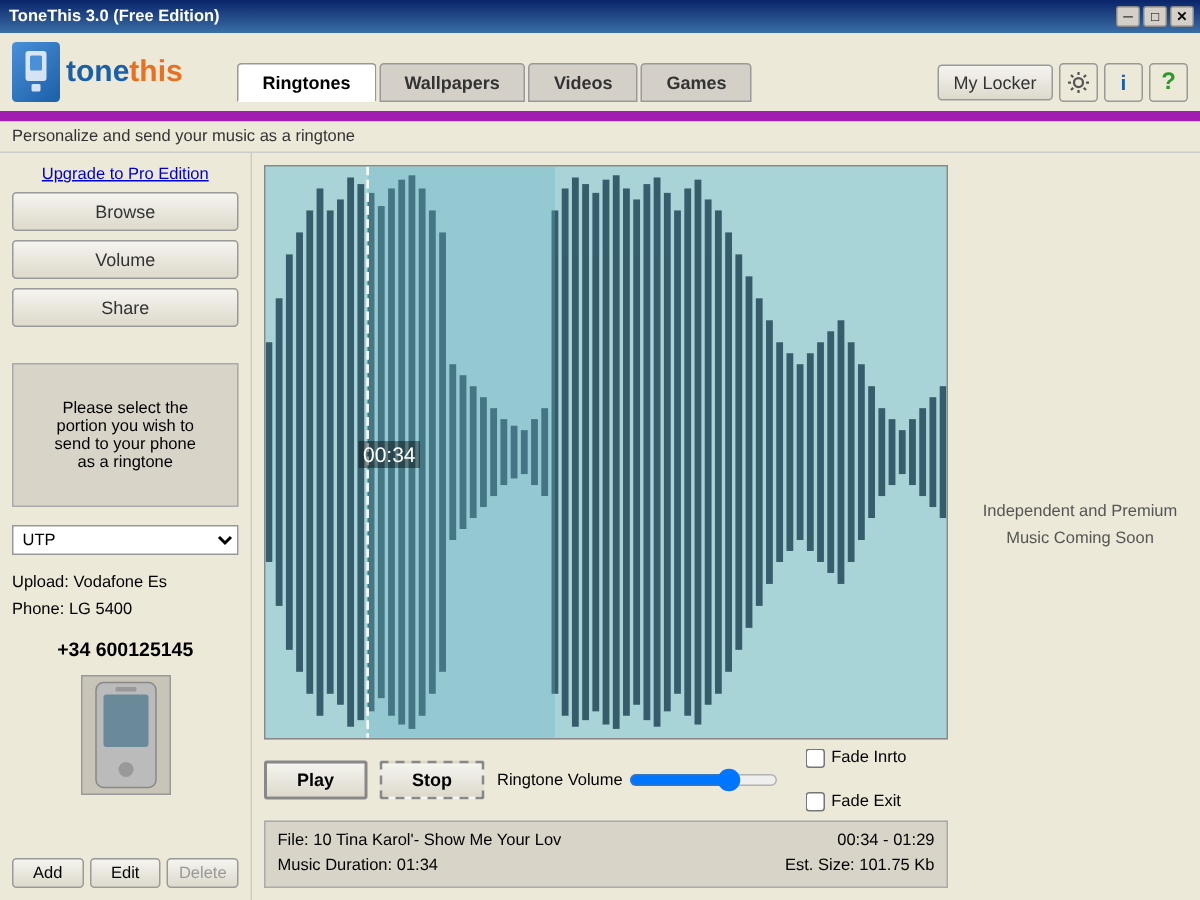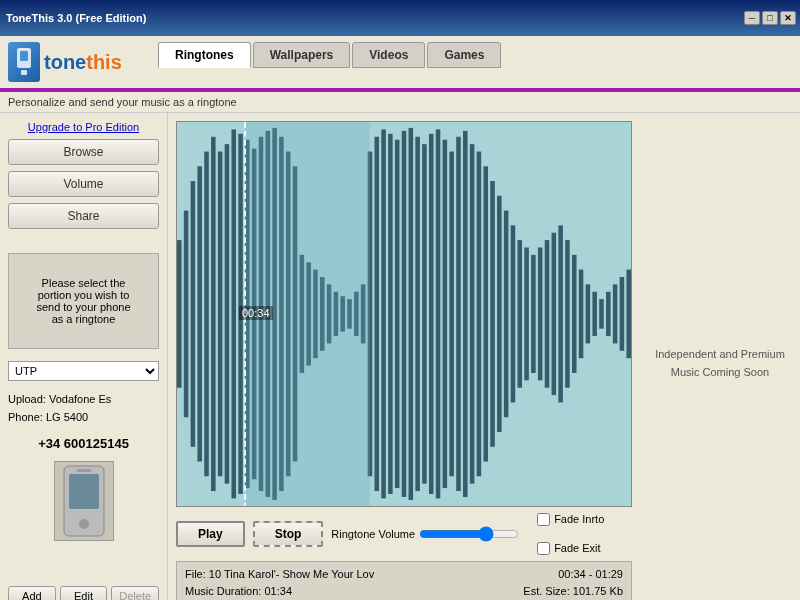--- a/index.html
+++ b/index.html
@@ -9,21 +9,21 @@
       background: #d4d0c8;
       width: 800px;
       height: 600px;
       overflow: hidden;
     }
 
     
     #title-bar {
       background: linear-gradient(to bottom, #0a246a, #3a6ea5);
       color: white;
-      height: 36px;
+      height: 22px;
       display: flex;
       align-items: center;
       justify-content: space-between;
       padding: 0 4px 0 6px;
       font-size: 11px;
       font-weight: bold;
     }
     #title-bar-buttons {
       display: flex;
       gap: 2px;
@@ -46,24 +46,24 @@
     #main-window {
       background: #ece9d8;
       height: 578px;
       display: flex;
       flex-direction: column;
     }
 
     
     #header {
       display: flex;
-      align-items: flex-start;
+      align-items: flex-end;
       padding: 6px 8px;
       background: #ece9d8;
-      border-bottom: 4px solid #a21caf;
+      border-bottom: 7px solid #a21caf;
       gap: 10px;
     }
 
     #logo-area {
       display: flex;
       align-items: center;
       gap: 4px;
       min-width: 140px;
     }
 
@@ -355,20 +355,31 @@
       </div>
     </div>
 
     <div id="tabs">
       <div class="tab active">Ringtones</div>
       <div class="tab">Wallpapers</div>
       <div class="tab">Videos</div>
       <div class="tab">Games</div>
     </div>
 
+    <div id="header-right">
+      <div class="sidebar-btn" style="padding:4px 10px;width:auto;">My Locker</div>
+      <div class="icon-btn">
+        <svg width="16" height="16" viewBox="0 0 16 16">
+          <circle cx="8" cy="8" r="3" fill="none" stroke="#555" stroke-width="1.5"></circle>
+          <path d="M8 1 L8 3 M8 13 L8 15 M1 8 L3 8 M13 8 L15 8 M3 3 L4.5 4.5 M11.5 11.5 L13 13 M13 3 L11.5 4.5 M4.5 11.5 L3 13" stroke="#555" stroke-width="1.5"></path>
+        </svg>
+      </div>
+      <div class="icon-btn" style="color:#1a5fa8;font-weight:bold;">i</div>
+      <div class="icon-btn" style="color:#2a9a2a;font-weight:bold;font-size:16px;">?</div>
+    </div>
   </div>
 
   <div id="subtitle-bar">
     <span>Personalize and send your music as a ringtone</span>
   </div>
 
   <div id="content">
 
     <div id="sidebar">
       <a class="upgrade-link" style="color:#0000cc;text-decoration:underline;cursor:pointer;font-size:11px;text-align:center;display:block;">Upgrade to Pro Edition</a>
@@ -490,21 +501,21 @@
             <rect x="378" y="115" width="4" height="30"></rect>
             <rect x="384" y="110" width="4" height="40"></rect>
             <rect x="390" y="105" width="4" height="50"></rect>
             <rect x="396" y="100" width="4" height="60"></rect>
           </g>
 
           <rect x="60" y="0" width="110" height="260" fill="#6ab0c0" opacity="0.3"></rect>
 
           <line x1="60" y1="0" x2="60" y2="260" stroke="white" stroke-width="1.5" stroke-dasharray="4,2"></line>
         </svg>
-        <div id="time-marker" style="position:absolute;left:62px;top:48%;font-size:11px;color:white;background:rgba(0,0,0,0.4);padding:1px 3px;">00:34</div>
+        <div id="time-marker" style="position:absolute;left:62px;top:48%;font-size:14px;color:white;background:rgba(0,0,0,0.4);padding:1px 3px;">00:34</div>
       </div>
 
       <div id="playback-controls">
         <button class="play-stop-btn">Play</button>
         <button class="play-stop-btn" style="border-style:dashed;">Stop</button>
 
         <div id="volume-area">
           <span>Ringtone Volume</span>
           <input type="range" id="volume-slider" min="0" max="100" value="70" style="width: 100px;">
         </div>

